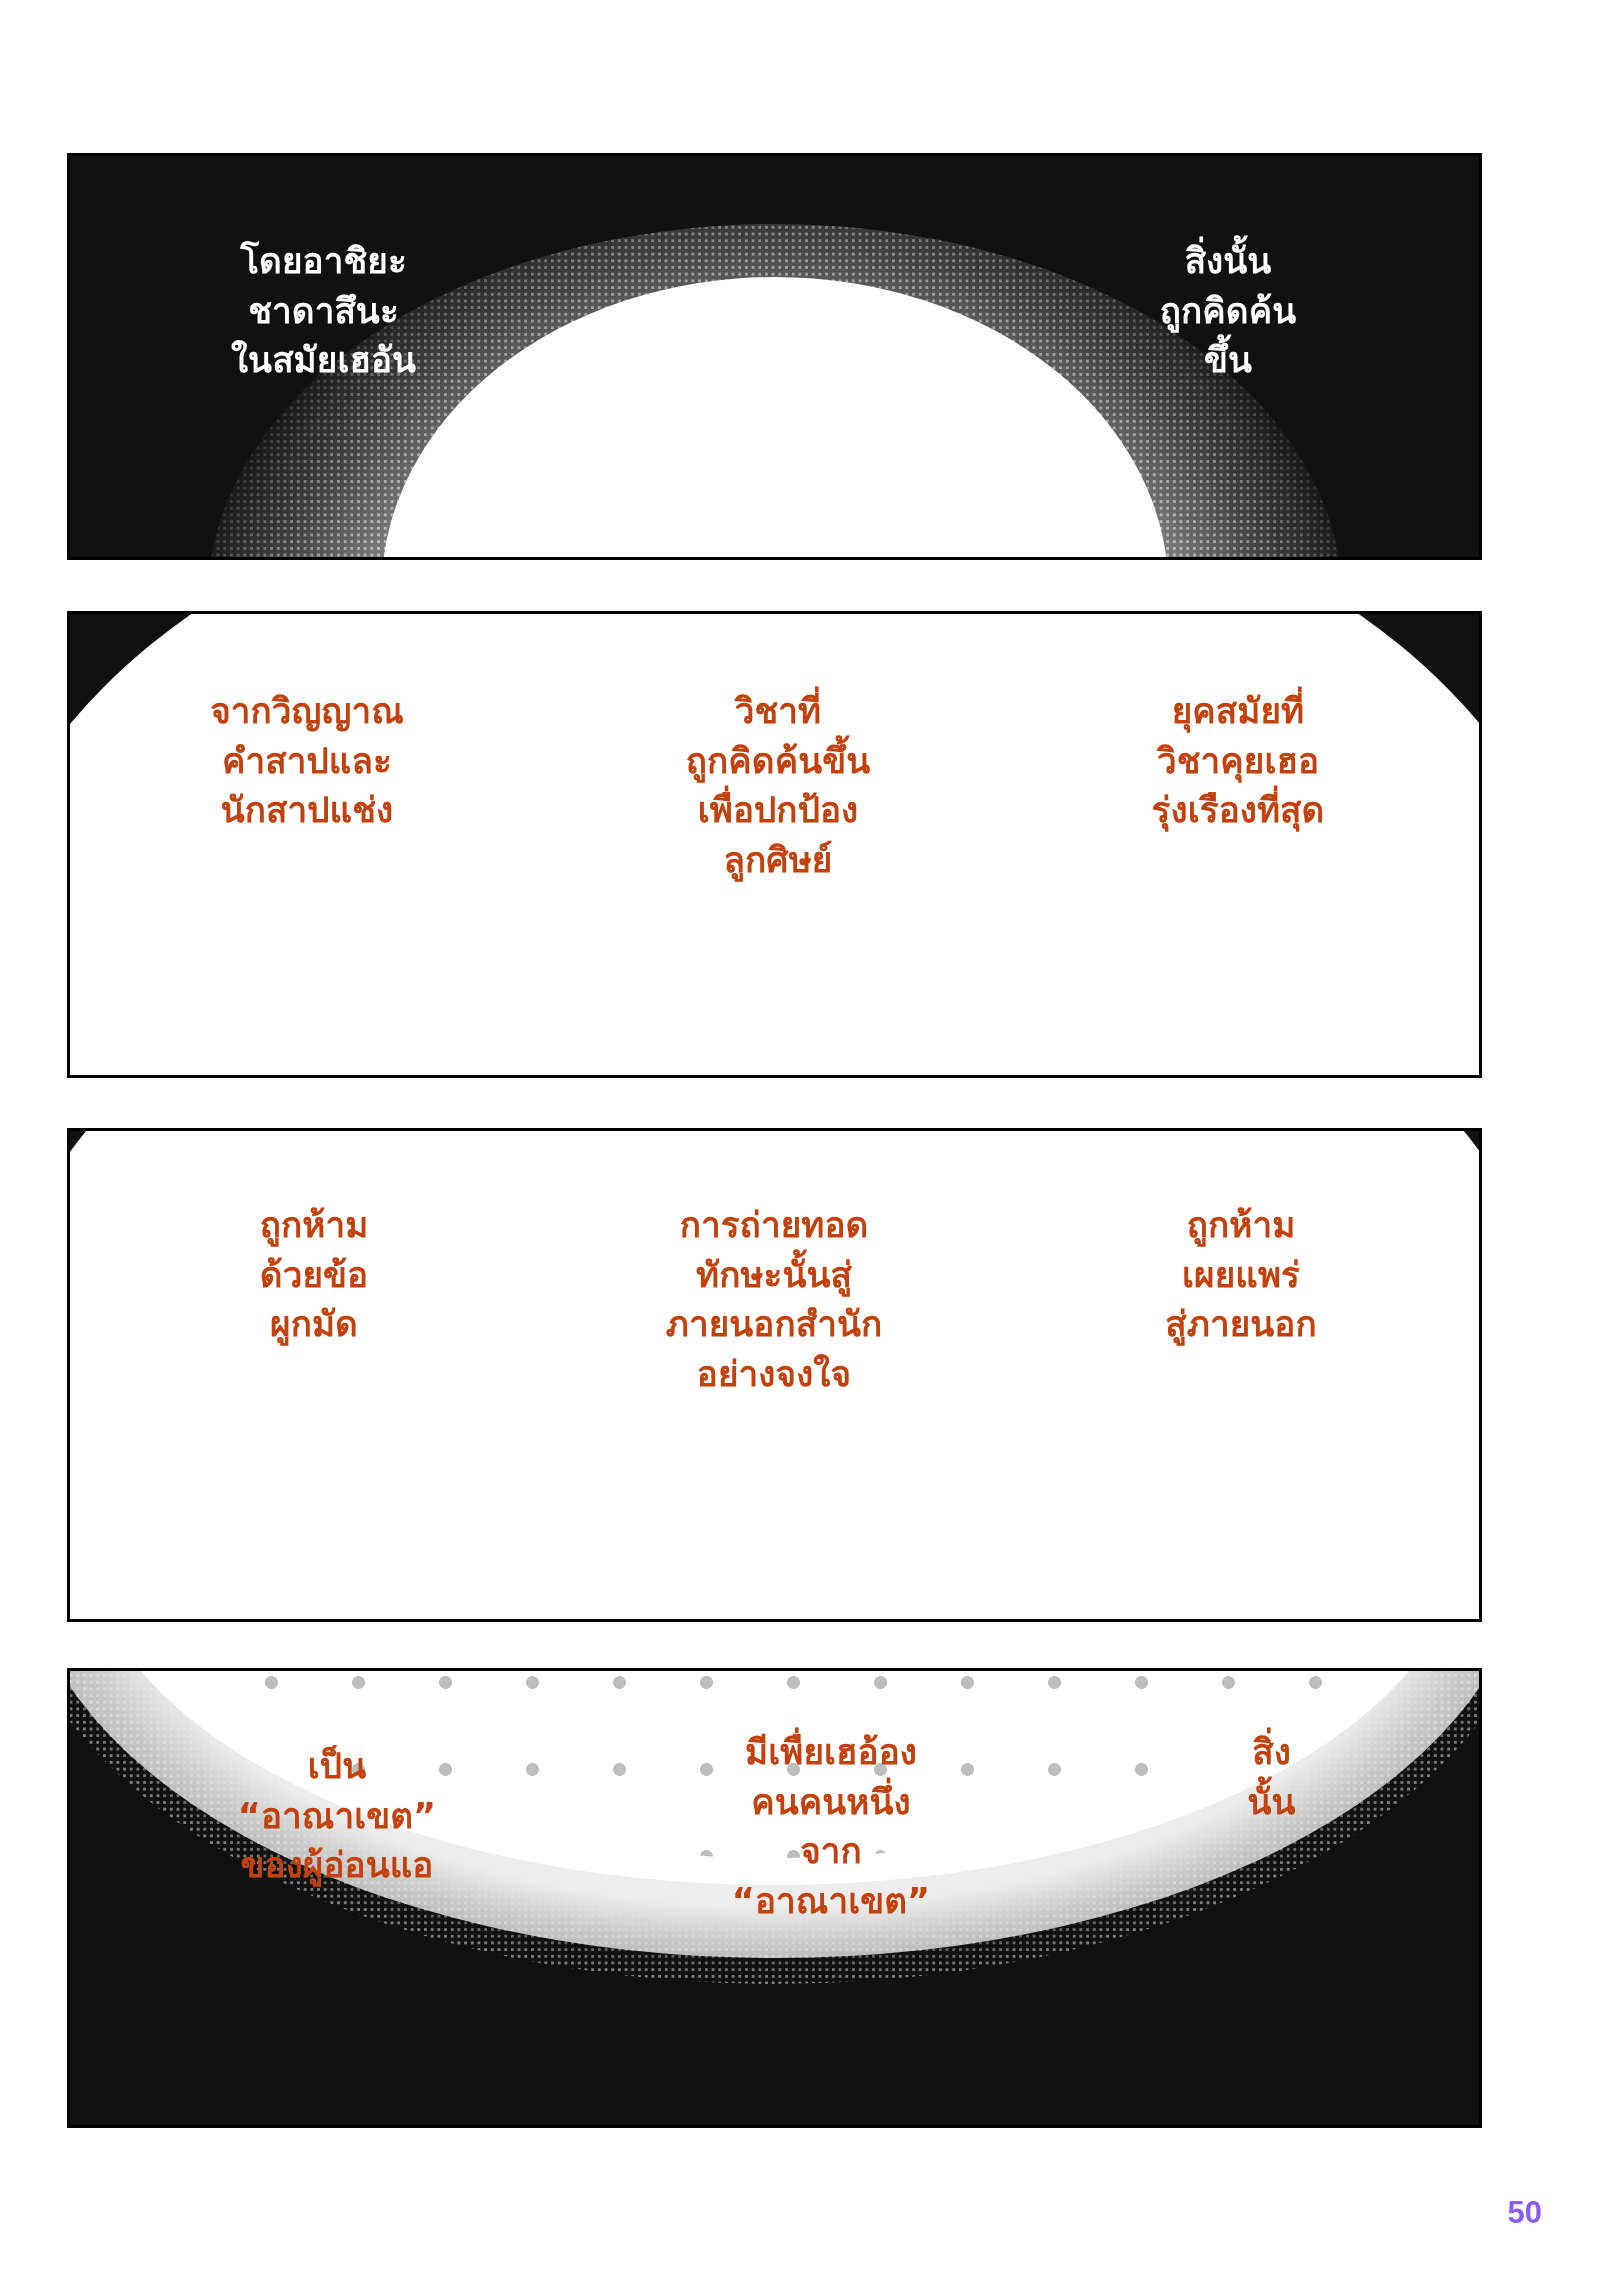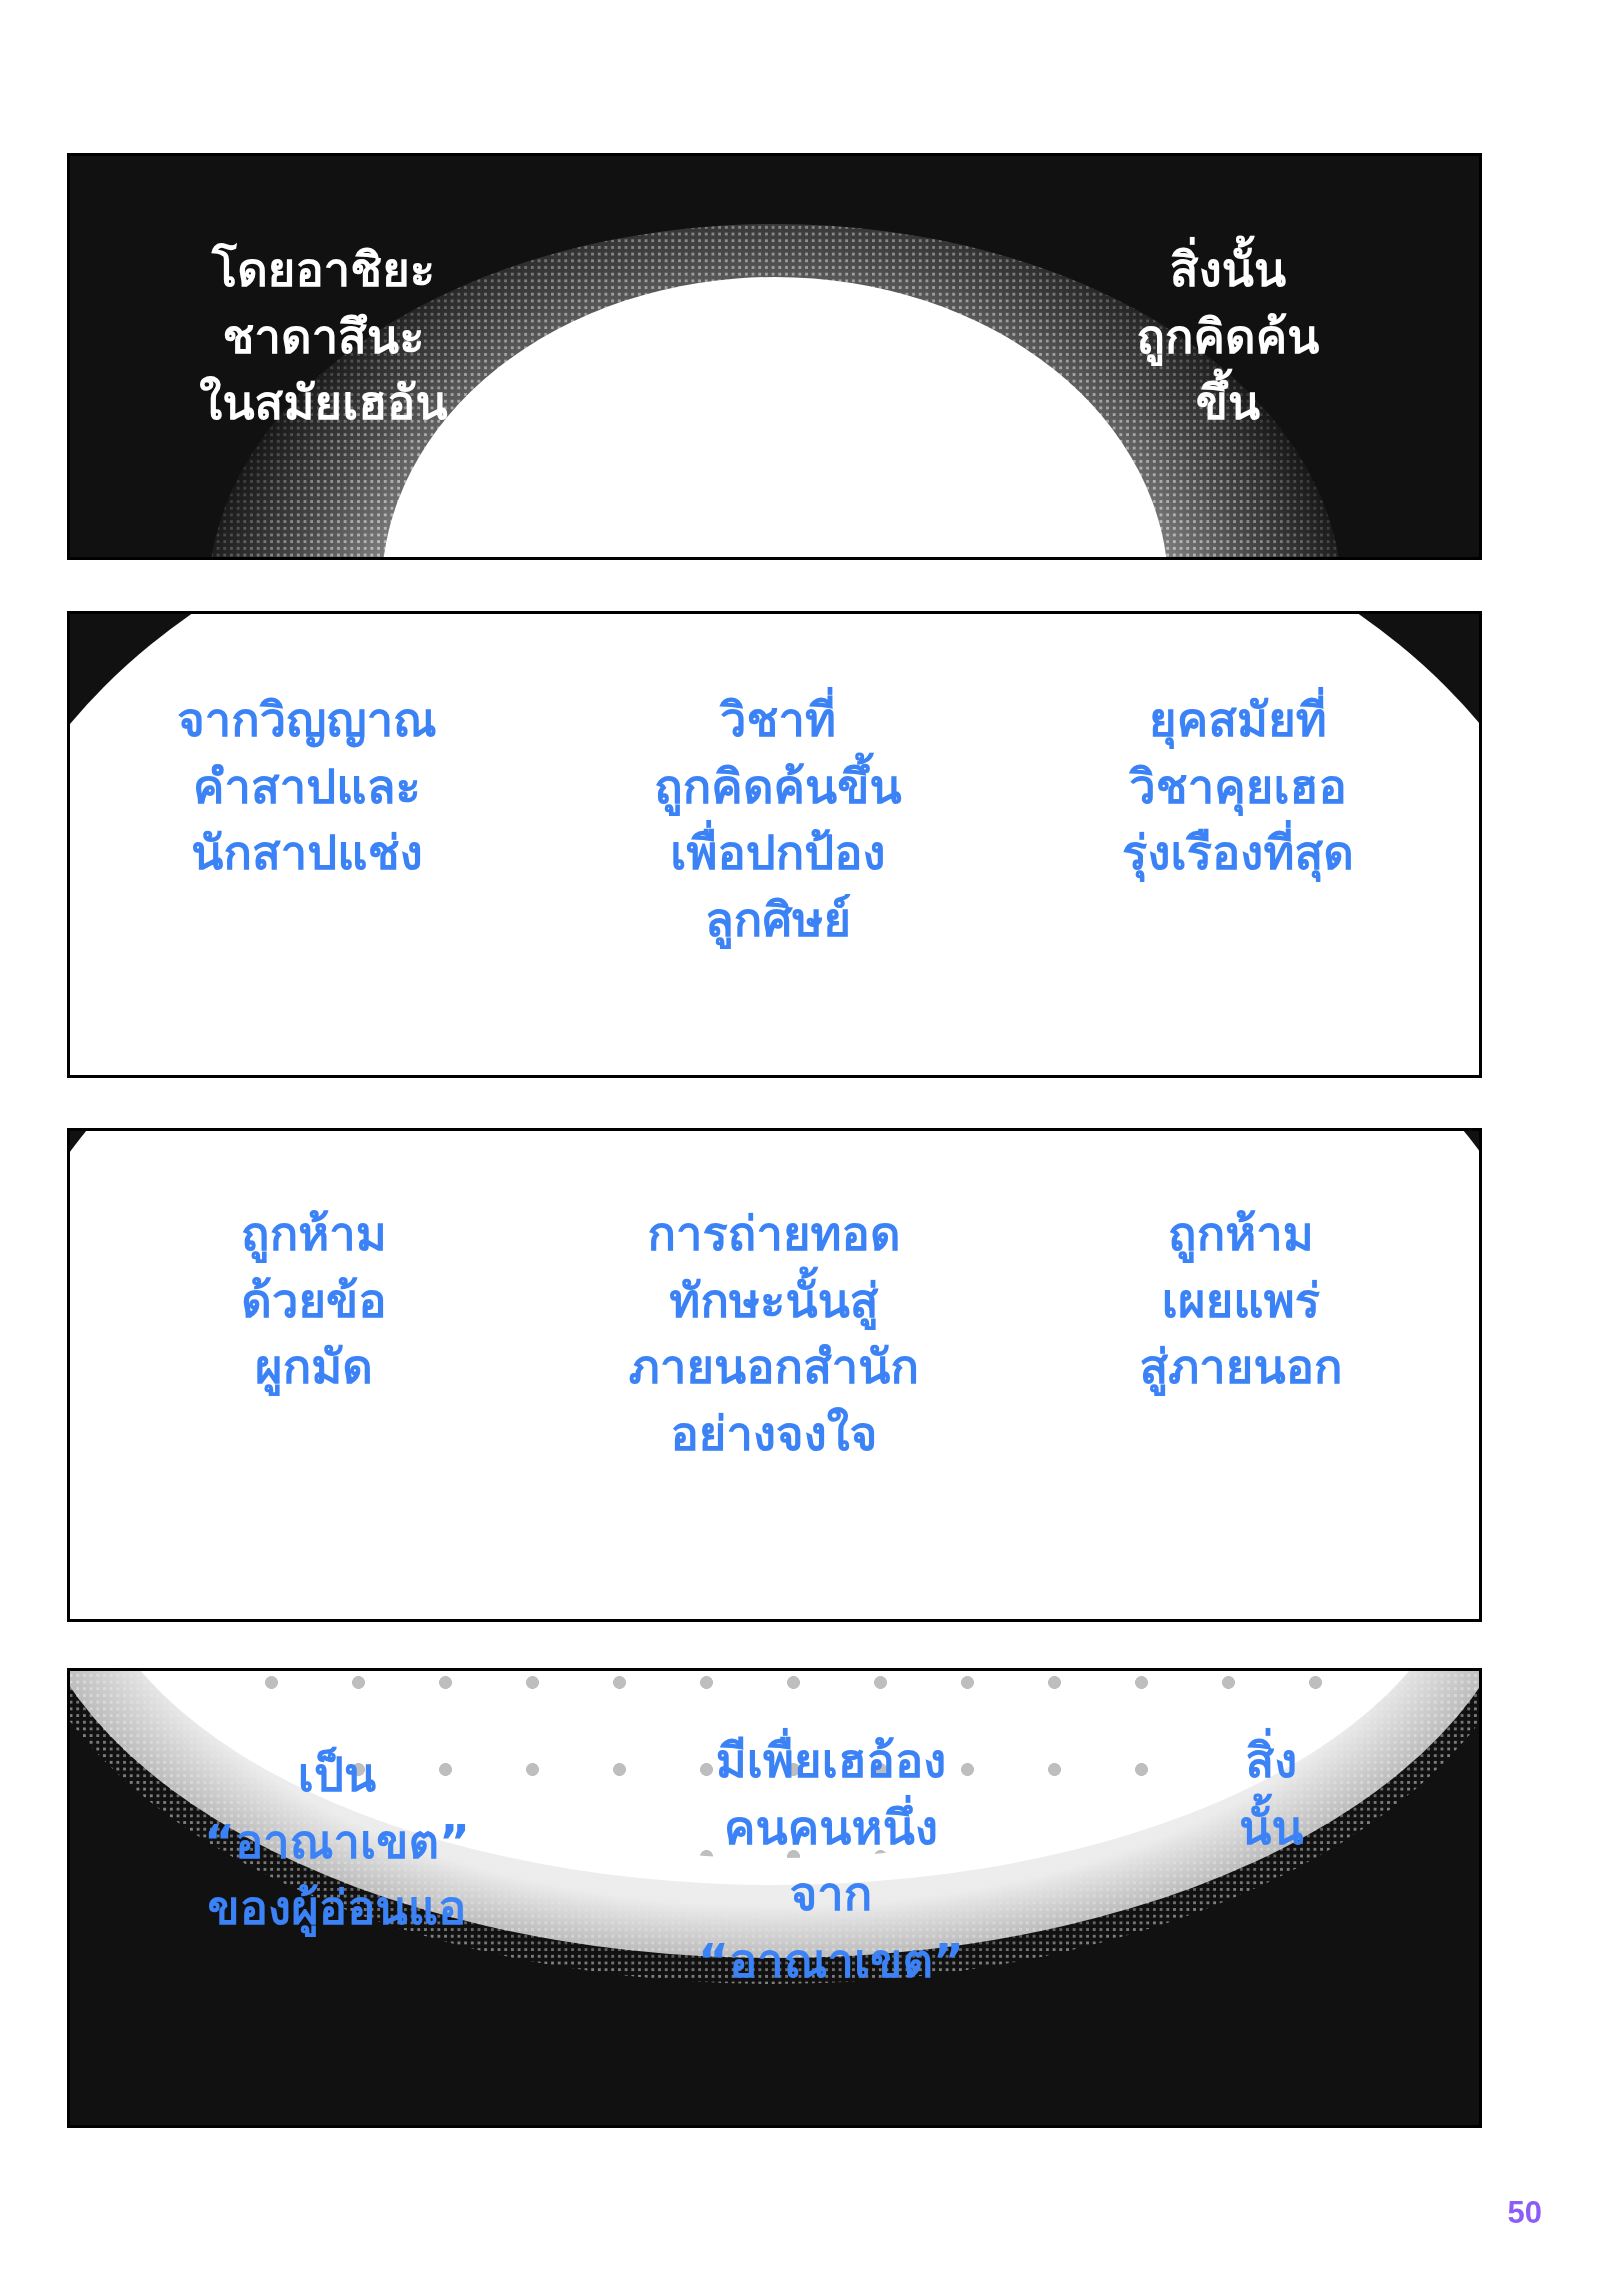--- a/index.html
+++ b/index.html
@@ -248,28 +248,28 @@
     background-image: radial-gradient(#000 10%, transparent 11%);
     background-size: 87px 87px;
   }
 
   
   .balloon {
     position: absolute;
     text-align: center;
     line-height: 1.42;
     font-weight: 700;
-    color: #3b82f6;
+    color: #c2410c;
     white-space: pre-line;
     letter-spacing: 0.1px;
   }
   .balloon.on-dark {
     color: #ffffff;
   }
-  .t-52 { font-size: 47px; }
+  .t-52 { font-size: 35px; }
 
   
   #b1-left  { left: 170px;  top: 237px;  width: 307px; }
   #b1-right { left: 1088px; top: 237px;  width: 280px; }
 
   
   #b2-left   { left: 150px;  top: 687px; width: 314px; }
   #b2-center { left: 621px;  top: 687px; width: 314px; }
   #b2-right  { left: 1081px; top: 687px; width: 314px; }
 

